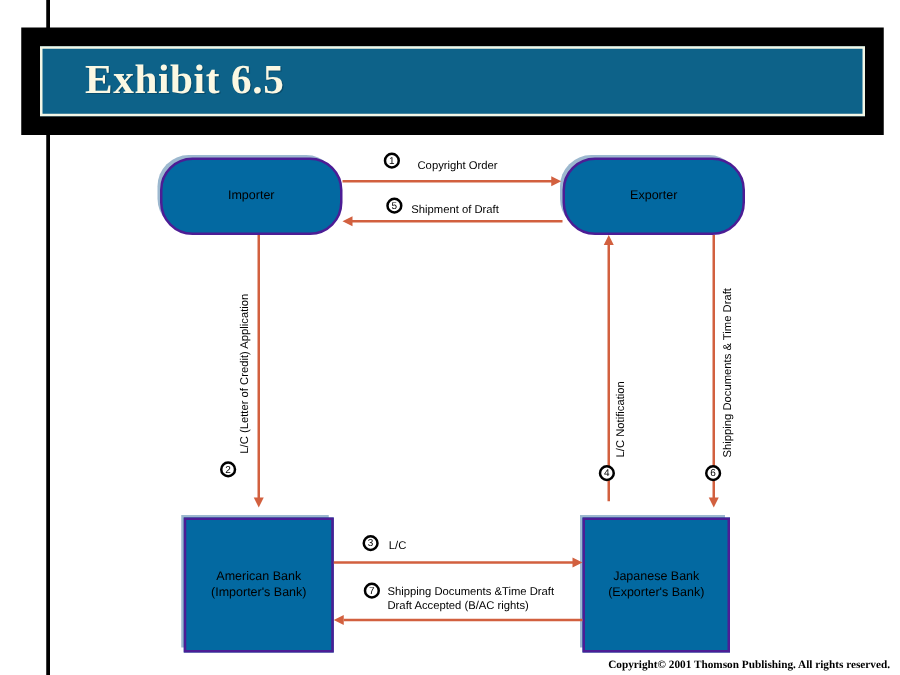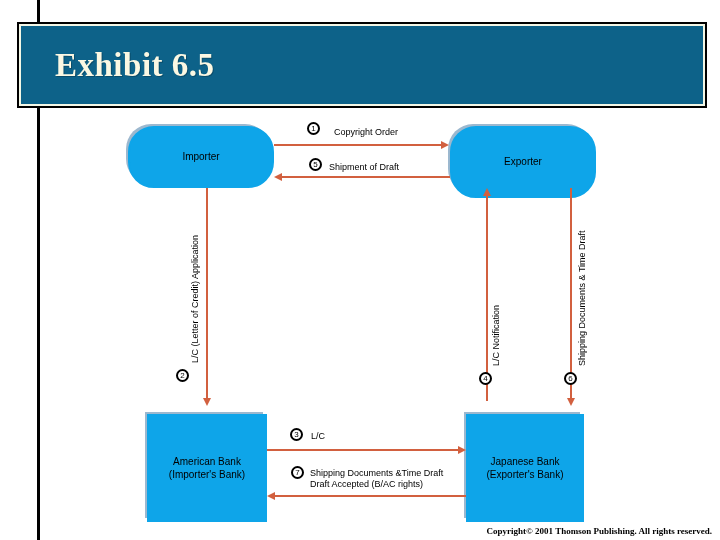--- a/index.html
+++ b/index.html
@@ -30,21 +30,21 @@
 
   
   .title-banner {
     position: absolute;
     left: 17px;
     top: 22px;
     width: 690px;
     height: 86px;
     background: #000000;
     box-sizing: border-box;
-    padding: 2px;
+    padding: 15px;
   }
   .title-banner-inner {
     width: 100%;
     height: 100%;
     background: #0d6289;
     border: 2px solid #f3f7e6;
     box-sizing: border-box;
     position: relative;
   }
   .title-text {
@@ -58,35 +58,35 @@
     color: #fbf8e3;
     letter-spacing: 0.5px;
     text-shadow: 1px 1px 0 #0a4c6b;
     white-space: nowrap;
   }
 
   
   .node {
     position: absolute;
     box-sizing: border-box;
-    background: #0ea5e9;
-    border: 2px solid #0ea5e9;
+    background: #0369a1;
+    border: 2px solid #4c1d95;
     display: flex;
     align-items: center;
     justify-content: center;
     text-align: center;
     font-size: 10px;
     color: #000000;
     line-height: 1.35;
     box-shadow: -3px -3px 0 -1px #9cb8cf;
   }
   .node.pill { border-radius: 26px; }
 
   #node-importer { left: 128px; top: 126px; width: 146px; height: 62px; }
-  #node-exporter { left: 450px; top: 126px; width: 146px; height: 72px; text-align: center; }
+  #node-exporter { left: 450px; top: 126px; width: 146px; height: 62px; text-align: center; }
   #node-american-bank { left: 147px; top: 414px; width: 120px; height: 108px; }
   #node-japanese-bank { left: 466px; top: 414px; width: 118px; height: 108px; }
 
   
   .hline, .vline {
     position: absolute;
     background: #d2603f;
   }
   .hline { height: 2px; }
   .vline { width: 2px; }

